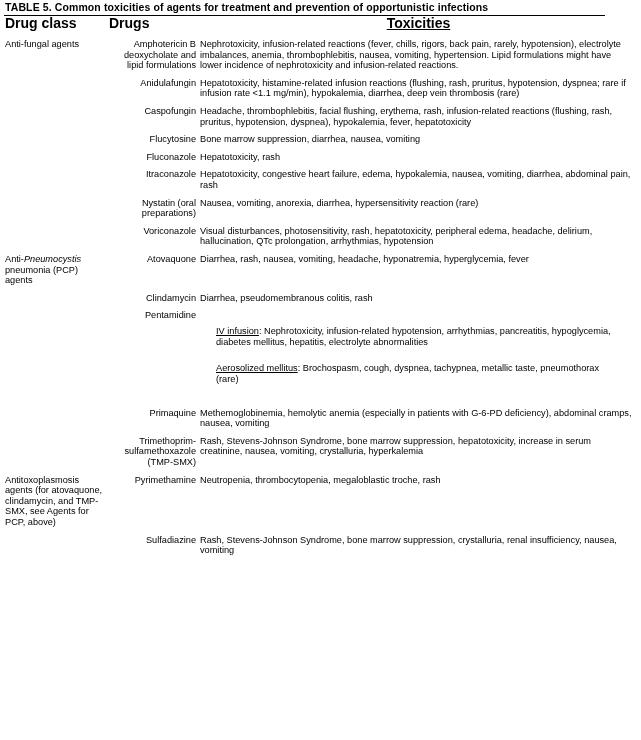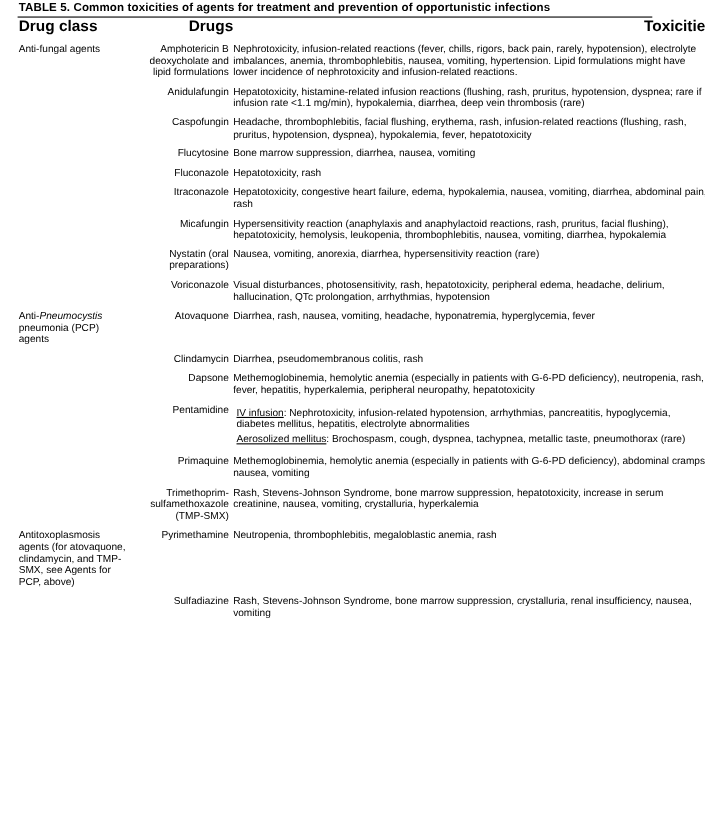--- a/index.html
+++ b/index.html
@@ -15,21 +15,21 @@
     font-family: "Liberation Sans", sans-serif;
     color: #000000;
     -webkit-font-smoothing: antialiased;
   }
 
   .page {
     position: relative;
     width: 609px;
     height: 740px;
     box-sizing: border-box;
-    padding: 0 16px;
+    padding: 0 4px;
   }
 
   
   .table-title {
     font-size: 10.5px;
     font-weight: bold;
     line-height: 12px;
     padding: 1px 0 2px 1px;
     letter-spacing: 0.01em;
     white-space: nowrap;
@@ -55,22 +55,22 @@
   col.c-tox   { width: 437px; }
 
   thead th {
     font-size: 14px;
     font-weight: bold;
     padding: 2px 0 3px 0;
     vertical-align: bottom;
     line-height: 11px;
   }
   th.th-class { text-align: left; padding-left: 1px; }
-  th.th-drug  { text-align: right; }
-  th.th-tox   { text-align: right; }
+  th.th-drug  { text-align: left; }
+  th.th-tox   { text-align: center; text-decoration: underline; }
 
   tbody td {
     vertical-align: top;
     line-height: 10.6px;
     padding: 0 8px 0 0;
   }
   td.cell-class {
     padding-left: 1px;
     padding-right: 4px;
   }
@@ -82,21 +82,21 @@
     padding-right: 2px;
   }
 
   tbody tr.data-row > td {
     padding-top: 7px;
   }
 
   .italic { font-style: italic; }
   .u-head { text-decoration: underline; }
 
-  .tox-para { margin: 3px; }
+  .tox-para { margin: 16px; }
   .tox-para + .tox-para { margin-top: 2px; }
 </style>
 </head>
 <body>
 
 <div class="page">
 
   <div class="table-title">TABLE 5. Common toxicities of agents for treatment and prevention of opportunistic infections</div>
 
   <div class="rule-thick"></div>
@@ -140,47 +140,37 @@
           <td class="cell-drug">Fluconazole</td>
           <td class="cell-tox">Hepatotoxicity, rash</td>
         </tr>
         <tr class="data-row">
           <td class="cell-class"></td>
           <td class="cell-drug">Itraconazole</td>
           <td class="cell-tox">Hepatotoxicity, congestive heart failure, edema, hypokalemia, nausea, vomiting, diarrhea, abdominal pain, rash</td>
         </tr>
         <tr class="data-row">
           <td class="cell-class"></td>
-          <td class="cell-drug">Micafungin</td>
-          <td class="cell-tox">Hypersensitivity reaction (anaphylaxis and anaphylactoid reactions, rash, pruritus, facial flushing), hepatotoxicity, hemolysis,  leukopenia, thrombophlebitis, nausea, vomiting, diarrhea, hypokalemia</td>
-        </tr>
-        <tr class="data-row">
-          <td class="cell-class"></td>
           <td class="cell-drug">Nystatin (oral preparations)</td>
           <td class="cell-tox">Nausea, vomiting, anorexia, diarrhea, hypersensitivity reaction (rare)</td>
         </tr>
         <tr class="data-row">
           <td class="cell-class"></td>
           <td class="cell-drug">Voriconazole</td>
           <td class="cell-tox">Visual disturbances, photosensitivity, rash, hepatotoxicity, peripheral edema, headache, delirium, hallucination, QTc prolongation, arrhythmias, hypotension</td>
         </tr>
         <tr class="data-row">
           <td class="cell-class"><span>Anti-</span><span class="italic">Pneumocystis</span><span> pneumonia (PCP) agents</span></td>
           <td class="cell-drug">Atovaquone</td>
           <td class="cell-tox">Diarrhea, rash, nausea, vomiting, headache, hyponatremia, hyperglycemia, fever</td>
         </tr>
         <tr class="data-row">
           <td class="cell-class"></td>
           <td class="cell-drug">Clindamycin</td>
           <td class="cell-tox">Diarrhea, pseudomembranous colitis, rash</td>
-        </tr>
-        <tr class="data-row">
-          <td class="cell-class"></td>
-          <td class="cell-drug">Dapsone</td>
-          <td class="cell-tox">Methemoglobinemia, hemolytic anemia (especially in patients with G-6-PD deficiency), neutropenia, rash, fever, hepatitis, hyperkalemia, peripheral neuropathy, hepatotoxicity</td>
         </tr>
         <tr class="data-row">
           <td class="cell-class"></td>
           <td class="cell-drug">Pentamidine</td>
           <td class="cell-tox">
             <p class="tox-para"><span class="u-head">IV infusion</span><span>: Nephrotoxicity, infusion-related hypotension, arrhythmias, pancreatitis, hypoglycemia, diabetes mellitus, hepatitis, electrolyte abnormalities</span></p>
             <p class="tox-para"><span class="u-head">Aerosolized mellitus</span><span>: Brochospasm, cough, dyspnea, tachypnea, metallic taste, pneumothorax (rare)</span></p>
           </td>
         </tr>
         <tr class="data-row">
@@ -189,21 +179,21 @@
           <td class="cell-tox">Methemoglobinemia, hemolytic anemia (especially in patients with G-6-PD deficiency), abdominal cramps, nausea, vomiting</td>
         </tr>
         <tr class="data-row">
           <td class="cell-class"></td>
           <td class="cell-drug">Trimethoprim-sulfamethoxazole (TMP-SMX)</td>
           <td class="cell-tox">Rash, Stevens-Johnson Syndrome, bone marrow suppression, hepatotoxicity, increase in serum creatinine, nausea, vomiting, crystalluria, hyperkalemia</td>
         </tr>
         <tr class="data-row">
           <td class="cell-class">Antitoxoplasmosis agents (for atovaquone, clindamycin, and TMP-SMX, see Agents for PCP, above)</td>
           <td class="cell-drug">Pyrimethamine</td>
-          <td class="cell-tox">Neutropenia, thrombophlebitis, megaloblastic anemia, rash</td>
+          <td class="cell-tox">Neutropenia, thrombocytopenia, megaloblastic troche, rash</td>
         </tr>
         <tr class="data-row">
           <td class="cell-class"></td>
           <td class="cell-drug">Sulfadiazine</td>
           <td class="cell-tox">Rash, Stevens-Johnson Syndrome, bone marrow suppression, crystalluria, renal insufficiency, nausea, vomiting</td>
         </tr>
       </tbody>
   </table>
 
 </div>

